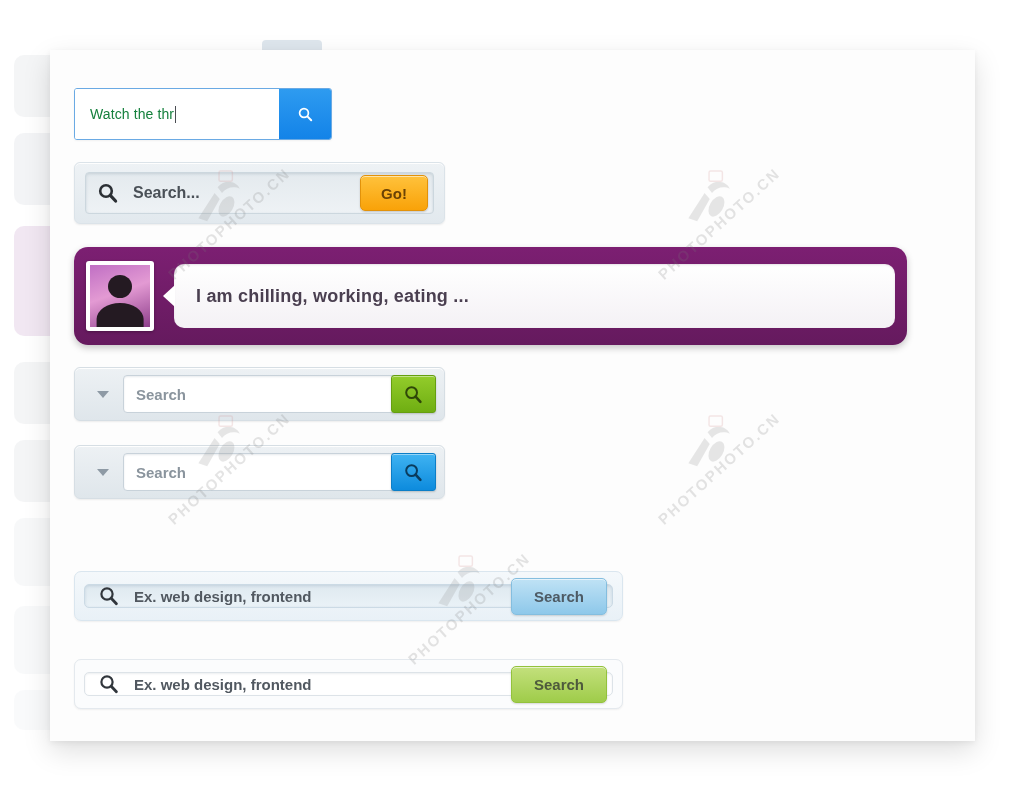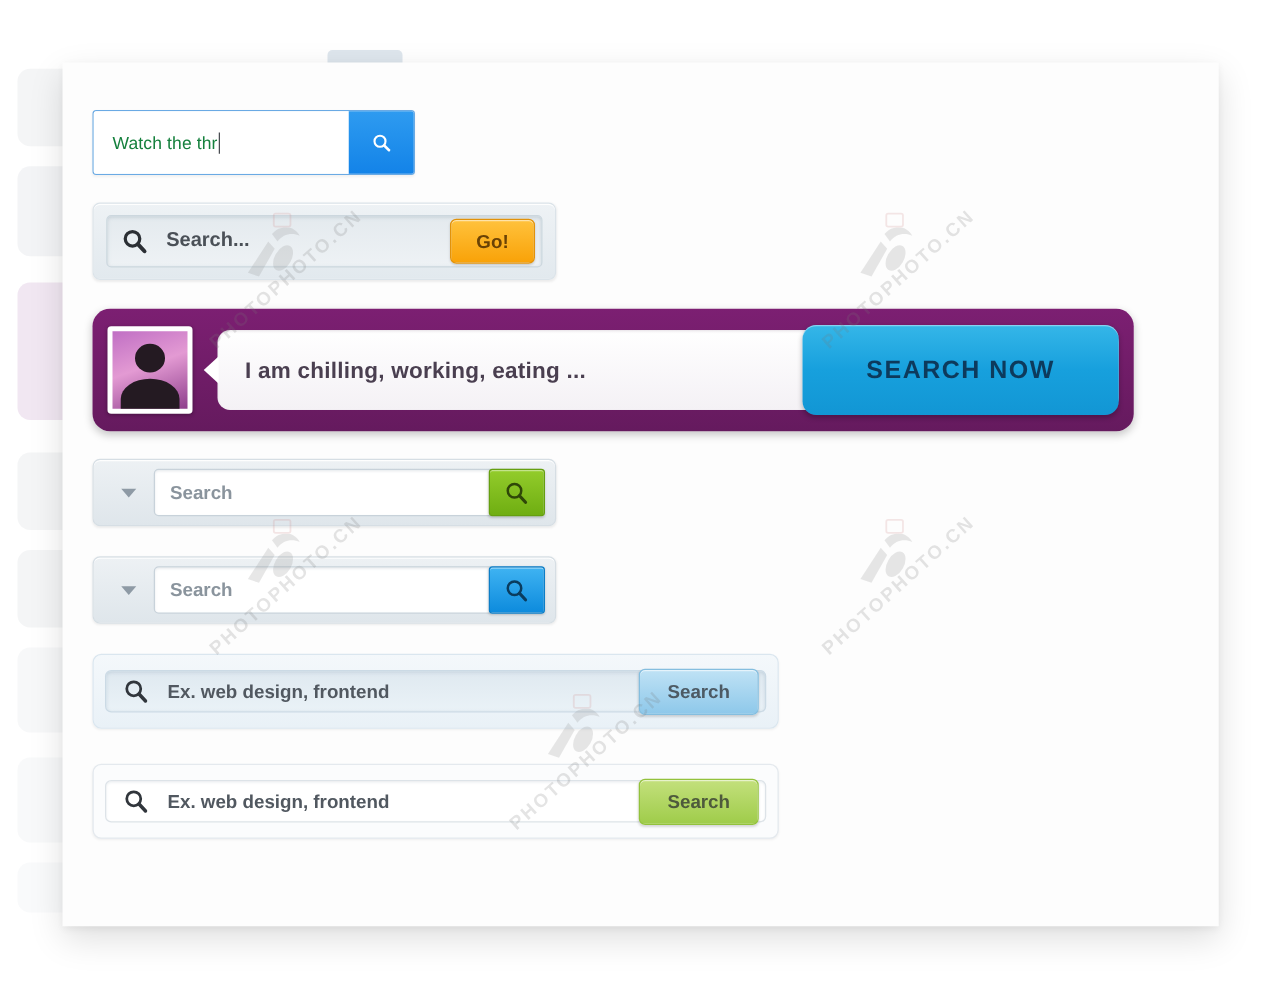--- a/index.html
+++ b/index.html
@@ -280,25 +280,26 @@
   }
   .dd-btn.blue {
     background: linear-gradient(180deg, #3fb3f2 0%, #0d8bdd 100%);
     border: 1px solid #0c7ec7;
   }
 
   
   .bar-ex {
     position: absolute;
     left: 24px;
-    width: 549px; height: 60px;
+    width: 549px; height: 50px;
     border-radius: 7px;
     padding: 12px 9px;
     display: flex;
     align-items: center;
+    margin-top: 48px;
   }
   .bar-ex.b6 {
     top: 473px;
     background: linear-gradient(180deg, #f4f8fb 0%, #e9f1f7 100%);
     border: 1px solid #dae6ef;
     box-shadow: 0 1px 2px rgba(0,0,0,0.06);
   }
   .bar-ex.b7 {
     top: 561px;
     background: #fbfcfd;
@@ -422,21 +423,20 @@
   <div class="bar3">
     <div class="avatar">
       <div class="avatar-img">
         <div class="avatar-head"></div>
         <div class="avatar-body"></div>
       </div>
     </div>
     <div class="bubble">
       <span class="bubble-text">I am chilling, working, eating ...</span>
     </div>
-    <div class="search-now">SEARCH NOW</div>
   </div>
 
   <div class="bar-dd b4">
     <div class="dd-toggle">
       <div class="chev"></div>
     </div>
     <div class="dd-field">
       <span class="dd-text">Search</span>
       <div class="dd-btn green">
         <svg class="mag" width="21" height="21" viewBox="0 0 21 21">

